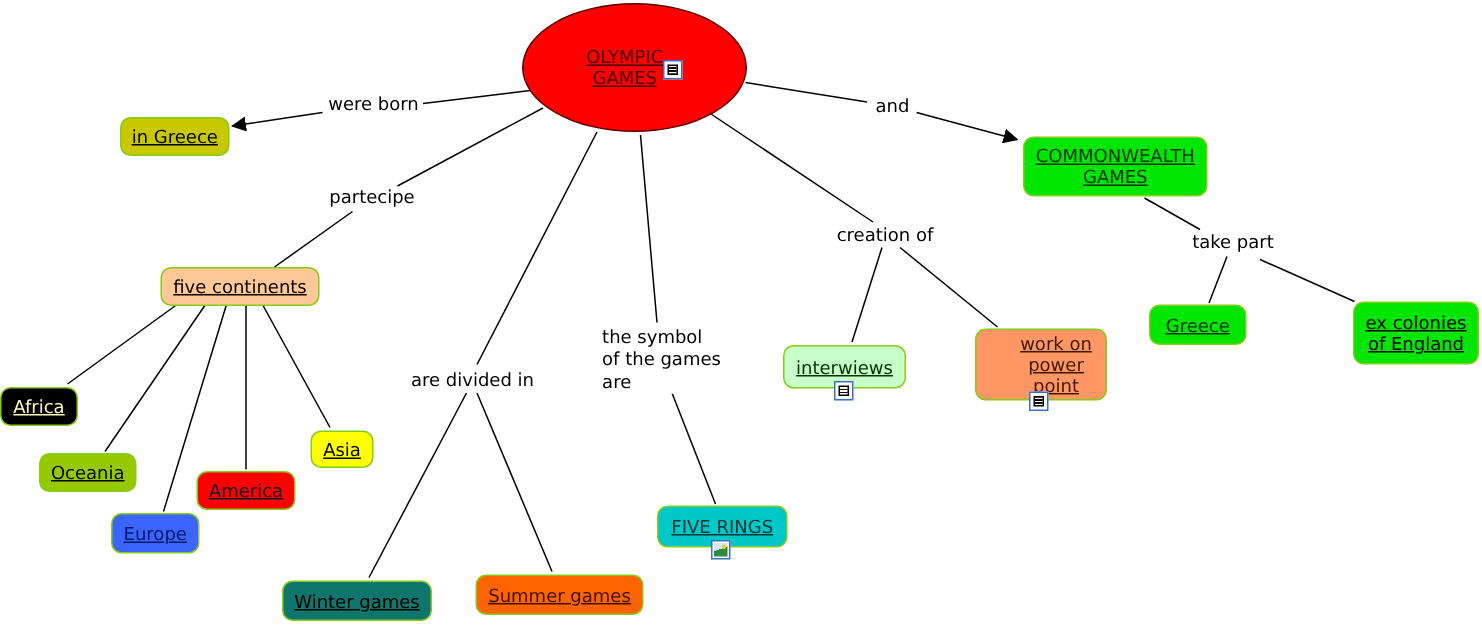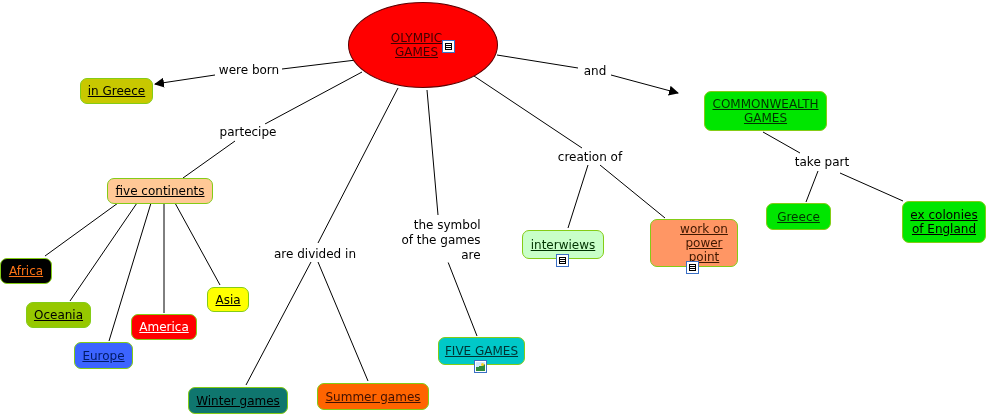--- a/index.html
+++ b/index.html
@@ -3,21 +3,21 @@
   <meta charset="utf-8">
   <style>
     html, body { margin: 0; padding: 0; background: #ffffff; }
     body { width: 988px; height: 417px; position: relative; overflow: hidden;
            font-family: "DejaVu Sans", sans-serif; font-size: 12px; color: #000; }
     #lines { position: absolute; left: 0; top: 0; width: 988px; height: 417px; }
     .node { position: absolute; box-sizing: border-box; border: 1px solid #84cc16;
             border-radius: 7px; text-align: center; display: flex; flex-direction: row;
             align-items: center; justify-content: center; line-height: 14px; cursor: pointer; text-decoration: underline; }
     .ellipse { border-radius: 50%; }
-    .label { position: absolute; background: #fff; text-align: right; line-height: 15px;
+    .label { position: absolute; background: #fff; text-align: left; line-height: 15px;
              white-space: nowrap; transform: translate(-50%, -50%); padding: 0 2px; }
     .res-icon { display: inline-block; width: 13px; height: 13px; margin-top: 2px;
                 border: 1px solid #3a6fc4; background: #fff; box-sizing: border-box; position: relative; }
     .res-icon.doc::before { content: ""; position: absolute; left: 2px; top: 2px; width: 7px; height: 7px;
                 border: 1px solid #000; background: repeating-linear-gradient(#fff 0 1px, #000 1px 2px); box-sizing: border-box; }
     .res-icon.img::before { content: ""; position: absolute; left: 1px; top: 1px; width: 9px; height: 9px;
                 background: linear-gradient(160deg, #cfe6ff 45%, #2e8b3a 46%); }
     .res-icon.img::after { content: ""; position: absolute; right: 2px; top: 2px; width: 3px; height: 3px;
                 background: #f5d020; border-radius: 50%; }
   </style>
@@ -71,65 +71,65 @@
 </div>
 
 <div class="node" style="left:80px;top:78px;width:73px;height:26px;background:#c8c800;text-align:right;">
   <span>in Greece</span>
 </div>
 
 <div class="node" style="left:107px;top:178px;width:106px;height:26px;background:#ffc896;">
   <span>five continents</span>
 </div>
 
-<div class="node" style="left:0px;top:258px;width:52px;height:26px;background:#000;color:#f97316;">
+<div class="node" style="left:0px;top:258px;width:52px;height:26px;background:#000;color:#fef9c3;">
   <span>Africa</span>
 </div>
 
 <div class="node" style="left:26px;top:302px;width:65px;height:26px;background:#96c800;">
   <span>Oceania</span>
 </div>
 
 <div class="node" style="left:74px;top:342px;width:59px;height:27px;background:#3c64ff;color:#001a66;">
   <span>Europe</span>
 </div>
 
-<div class="node" style="left:131px;top:314px;width:66px;height:26px;background:#ff0000;color:#ffffff;">
+<div class="node" style="left:131px;top:314px;width:66px;height:26px;background:#ff0000;color:#0f172a;">
   <span>America</span>
 </div>
 
 <div class="node" style="left:207px;top:287px;width:42px;height:25px;background:#ffff00;">
   <span>Asia</span>
 </div>
 
 <div class="node" style="left:188px;top:387px;width:100px;height:27px;background:#0f766e;">
   <span>Winter games</span>
 </div>
 
 <div class="node" style="left:317px;top:383px;width:112px;height:27px;background:#ff6400;color:#401000;">
   <span>Summer games</span>
 </div>
 
 <div class="node" style="left:438px;top:337px;width:87px;height:28px;background:#00c8c8;color:#003333;">
-  <span>FIVE GAMES</span>
+  <span>FIVE RINGS</span>
 </div>
 <span class="res-icon img" style="position:absolute;left:474px;top:358px;"></span>
 
 <div class="node" style="left:522px;top:230px;width:82px;height:29px;background:#c8ffc8;color:#003300;">
   <span>interwiews</span>
 </div>
 <span class="res-icon doc" style="position:absolute;left:556px;top:252px;"></span>
 
 <div class="node" style="left:650px;top:219px;width:88px;height:48px;background:#ff9664;color:#401800;white-space:pre-line;padding-left:20px;">
   <span>work on
 power point</span>
 </div>
 <span class="res-icon doc" style="position:absolute;left:686px;top:259px;"></span>
 
-<div class="node" style="left:682px;top:91px;width:123px;height:40px;background:#00e600;color:#003300;white-space:pre-line;margin-left:22px;">
+<div class="node" style="left:682px;top:91px;width:123px;height:40px;background:#00e600;color:#003300;white-space:pre-line;">
   <span>COMMONWEALTH
 GAMES</span>
 </div>
 
 <div class="node" style="left:766px;top:203px;width:65px;height:27px;background:#00e600;color:#003300;">
   <span>Greece</span>
 </div>
 
 <div class="node" style="left:902px;top:201px;width:84px;height:42px;background:#00e600;color:#000000;white-space:pre-line;">
   <span>ex colonies

